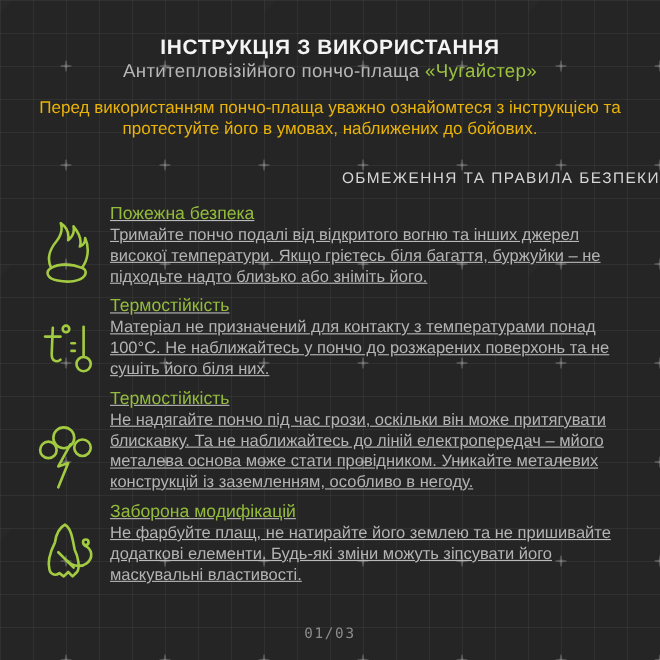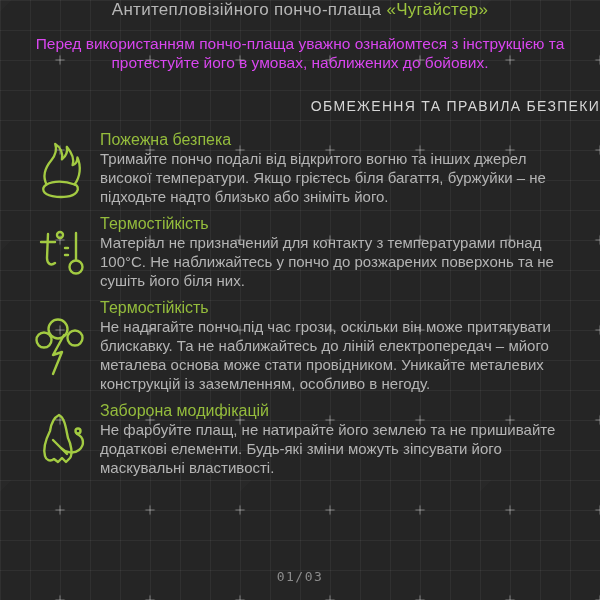--- a/index.html
+++ b/index.html
@@ -27,33 +27,34 @@
   .doc-subtitle{
     margin:0 30px 0;
     text-align:center;
     font-size:17px;color:#b6b6b6;letter-spacing:0.3px;
   }
   .accent{color:#9cc43e;}
   .doc-intro{
     margin:14px auto 12px;
     width:540px;
     text-align:center;
-    font-size:15.5px;line-height:19px;color:#d946ef;
+    font-size:15.5px;line-height:19px;color:#eab308;
   }
   .section-header{
     margin:26px 0 0 30px;
     font-size:14px;font-weight:500;letter-spacing:1.3px;
     color:#d6d6d6;
     text-align:right;
   }
   .rules{margin-top:16px;}
   .rule{
-    display:flex;align-items:center;
+    display:flex;align-items:flex-end;
     padding:0 20px 0 30px;
     margin-top:8px;
+    text-decoration:underline;
   }
   .rule-icon{
     flex:0 0 62px;
     display:flex;justify-content:center;
     padding-top:2px;
   }
   .rule-icon svg{stroke:#a3cb42;fill:none;stroke-width:2.4;stroke-linecap:round;stroke-linejoin:round;}
   .rule-text{flex:1;min-width:0;padding-left:8px;}
   .rule-title{
     font-size:16px;line-height:19px;
@@ -70,20 +71,21 @@
     font-family:"DejaVu Sans Mono",monospace;
     font-size:13px;letter-spacing:1.5px;
     color:#8c8c8c;
   }
 </style>
 </head>
 <body>
 
 <div class="page">
 
+  <div class="doc-title">ІНСТРУКЦІЯ З ВИКОРИСТАННЯ</div>
 
   <div class="doc-subtitle"><span>Антитепловізійного пончо-плаща </span><span class="accent">«Чугайстер»</span></div>
 
   <div class="doc-intro">Перед використанням пончо-плаща уважно ознайомтеся з інструкцією та протестуйте його в умовах, наближених до бойових.</div>
 
   <div class="section-header">ОБМЕЖЕННЯ ТА ПРАВИЛА БЕЗПЕКИ</div>
 
   <div class="rules">
 
     <div class="rule">

